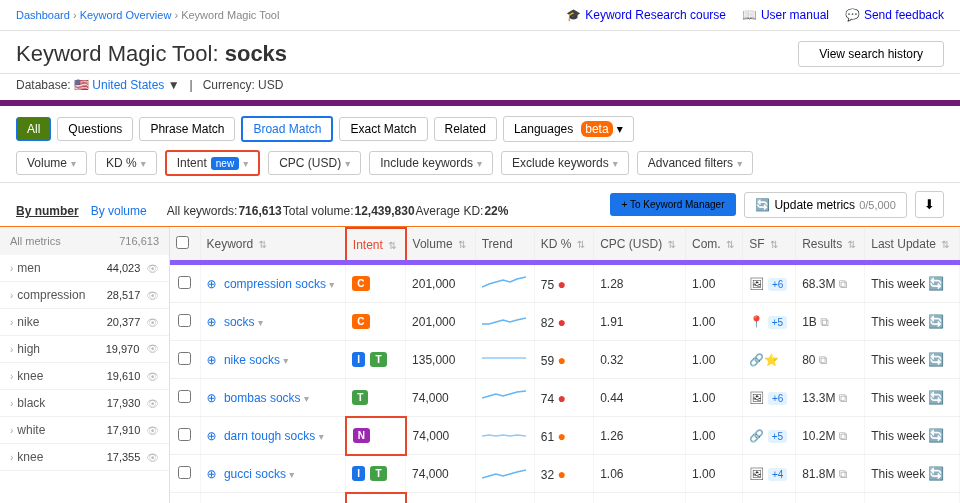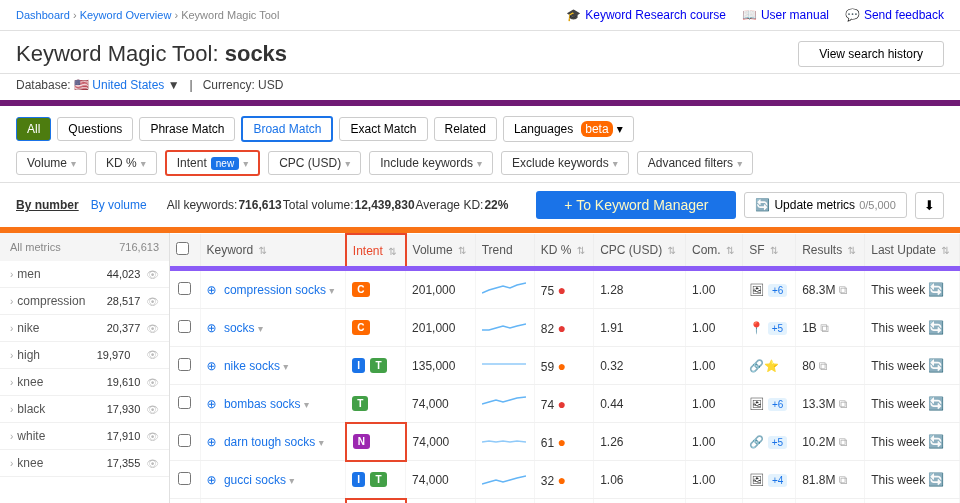--- a/index.html
+++ b/index.html
@@ -43,30 +43,30 @@
     .filter-row { display: flex; gap: 8px; align-items: center; }
     .filter-dropdown {
       padding: 4px 10px; border: 1px solid #ccc; border-radius: 3px;
       background: #fff; cursor: pointer; font-size: 12px; display: flex; align-items: center; gap: 4px;
     }
     .filter-dropdown.intent-active { border: 2px solid #e8472a; }
     .new-badge { background: #1a73e8; color: #fff; border-radius: 3px; font-size: 10px; padding: 1px 5px; }
 
     
     .stats-bar {
-      padding: 8px 16px; display: flex; align-items: center; justify-content: space-between;
-      border-bottom: 6px solid #f97316;
+      padding: 8px 16px; display: flex; align-items: flex-end; justify-content: space-between;
+      border-bottom: 1px solid #f97316;
     }
     .stats-left { display: flex; gap: 1px; font-size: 12px; }
     .stats-num { font-weight: bold; }
     .by-number-volume { display: flex; gap: 12px; }
     .by-link { color: #1a73e8; cursor: pointer; font-size: 12px; text-decoration: none; }
     .by-link.active { font-weight: bold; color: #333; text-decoration: underline; }
     .stats-right { display: flex; gap: 8px; align-items: center; }
-    .to-kw-manager { background: #1a73e8; color: #fef9c3; border: none; padding: 6px 28px; border-radius: 3px; cursor: pointer; font-size: 14px; display: flex; align-items: center; gap: 4px; }
+    .to-kw-manager { background: #1a73e8; color: #000000; border: none; padding: 6px 12px; border-radius: 3px; cursor: pointer; font-size: 10px; display: flex; align-items: center; gap: 4px; }
     .update-metrics { background: #fff; border: 1px solid #ccc; padding: 5px 10px; border-radius: 3px; cursor: pointer; font-size: 12px; display: flex; align-items: center; gap: 4px; }
     .export-btn { background: #fff; border: 1px solid #ccc; padding: 5px 8px; border-radius: 3px; cursor: pointer; }
 
     
     .main-layout { display: flex; }
 
     
     .sidebar {
       width: 170px; min-width: 170px; border-right: 1px solid #e0e0e0;
       font-size: 12px;
@@ -268,21 +268,21 @@
       <div style="display:flex;gap:6px;align-items:center;">
         <span class="sidebar-item-count">20,377</span>
         <span class="eye-icon">👁</span>
       </div>
     </div>
     <div class="sidebar-item">
       <div class="sidebar-item-left">
         <span class="chevron">›</span>
         <span>high</span>
       </div>
-      <div style="display:flex;gap:16px;align-items:flex-start;">
+      <div style="display:flex;gap:7px;align-items:flex-start;">
         <span class="sidebar-item-count">19,970</span>
         <span class="eye-icon">👁</span>
       </div>
     </div>
     <div class="sidebar-item">
       <div class="sidebar-item-left">
         <span class="chevron">›</span>
         <span>knee</span>
       </div>
       <div style="display:flex;gap:6px;align-items:center;">

